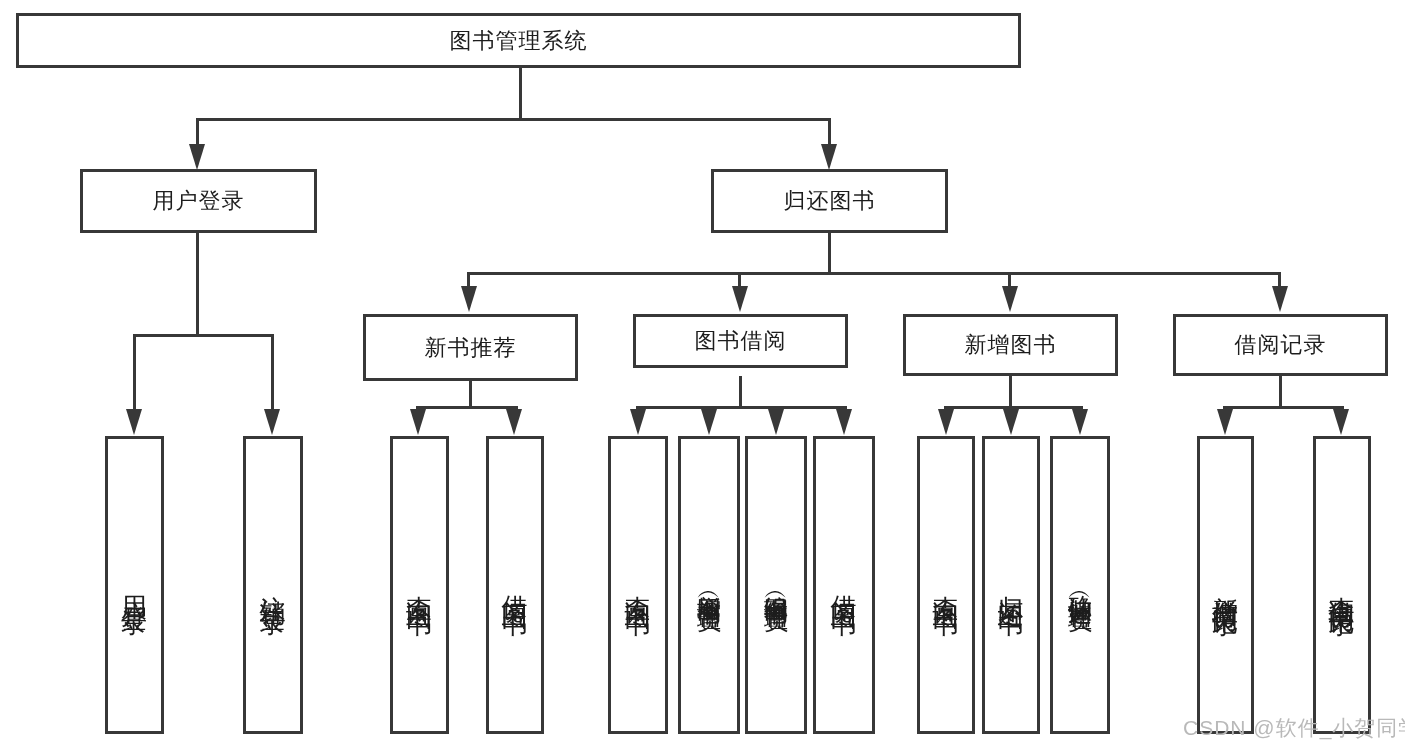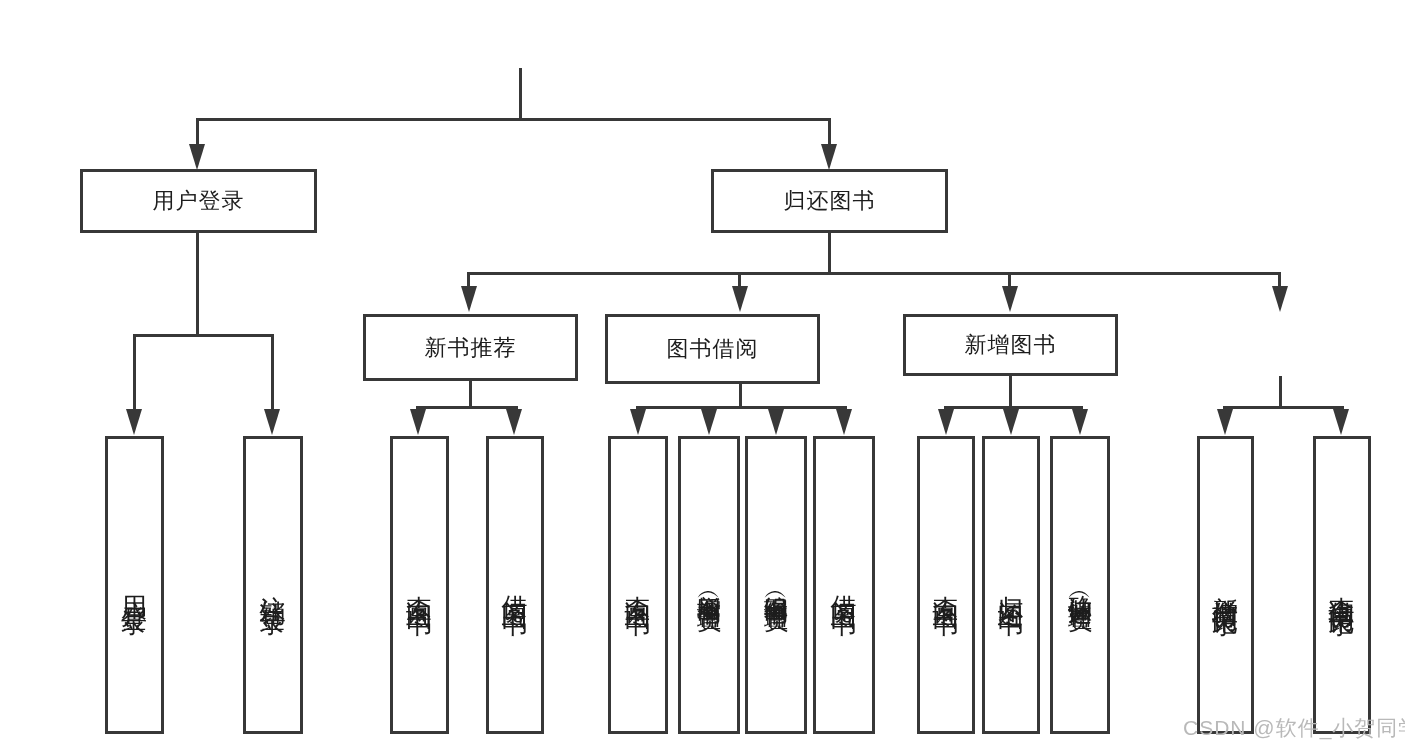--- a/index.html
+++ b/index.html
@@ -95,36 +95,42 @@
   <div class="hl" style="left:944px;top:406px;width:139px"></div>
   <div class="ar" style="left:938px;top:409px"></div>
   <div class="ar" style="left:1003px;top:409px"></div>
   <div class="ar" style="left:1072px;top:409px"></div>
 
   <div class="vl" style="left:1279px;top:376px;height:33px"></div>
   <div class="hl" style="left:1223px;top:406px;width:121px"></div>
   <div class="ar" style="left:1217px;top:409px"></div>
   <div class="ar" style="left:1333px;top:409px"></div>
 
+  <div class="box root hnode" style="left:16px;top:13px;width:1005px;height:55px">
+    <span>图书管理系统</span>
+  </div>
 
   <div class="box hnode" style="left:80px;top:169px;width:237px;height:64px">
     <span>用户登录</span>
   </div>
   <div class="box hnode" style="left:711px;top:169px;width:237px;height:64px">
     <span>归还图书</span>
   </div>
 
   <div class="box hnode" style="left:363px;top:314px;width:215px;height:67px">
     <span>新书推荐</span>
   </div>
-  <div class="box hnode" style="left:605px;top:314px;width:215px;height:70px">
+  <div class="box hnode" style="left:633px;top:314px;width:215px;height:54px">
     <span>图书借阅</span>
   </div>
   <div class="box hnode" style="left:903px;top:314px;width:215px;height:62px">
     <span>新增图书</span>
+  </div>
+  <div class="box hnode" style="left:1173px;top:314px;width:215px;height:62px">
+    <span>借阅记录</span>
   </div>
 
   <div class="box" style="left:105px;top:436px;width:59px;height:298px">
     <span class="leaf-label">用户登录</span>
   </div>
   <div class="box" style="left:243px;top:436px;width:60px;height:298px">
     <span class="leaf-label">注销登录</span>
   </div>
 
   <div class="box" style="left:390px;top:436px;width:59px;height:298px">

